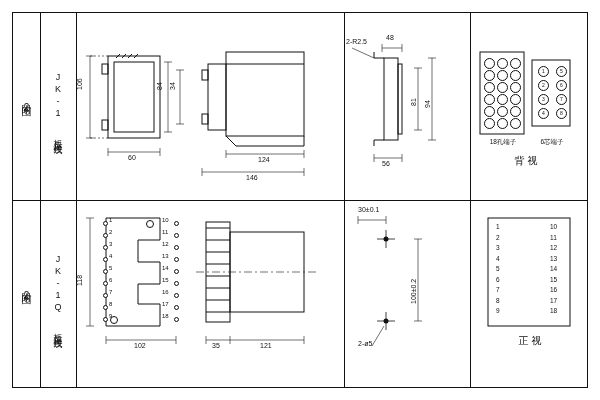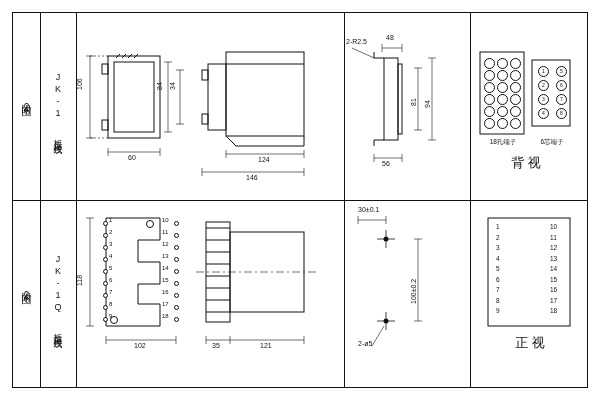--- a/index.html
+++ b/index.html
@@ -25,21 +25,21 @@
     line-height:12px;
     text-align:center;
   }
   .vtext.big{font-size:10px;letter-spacing:3px;}
   .rowlabel{
     position:absolute;display:flex;align-items:center;justify-content:center;
   }
   .dim{font-size:7px;color:#111;position:absolute;white-space:nowrap;}
   svg{position:absolute;left:0;top:0;overflow:visible;}
   .cap{position:absolute;font-size:6.5px;white-space:nowrap;text-align:center;}
-  .cap2{position:absolute;font-size:13px;white-space:nowrap;text-align:center;}
+  .cap2{position:absolute;font-size:10px;white-space:nowrap;text-align:center;}
   .term{
     position:absolute;border:1px solid #111;border-radius:50%;
     width:9px;height:9px;font-size:5px;line-height:9px;text-align:center;color:#111;
     background:#fff;
   }
   .numlist{position:absolute;font-size:6.5px;line-height:10.5px;}
   .pin{position:absolute;font-size:6px;}
   .dot{position:absolute;width:3px;height:3px;border:1px solid #111;border-radius:50%;background:#fff;}
 </style>
 </head>

